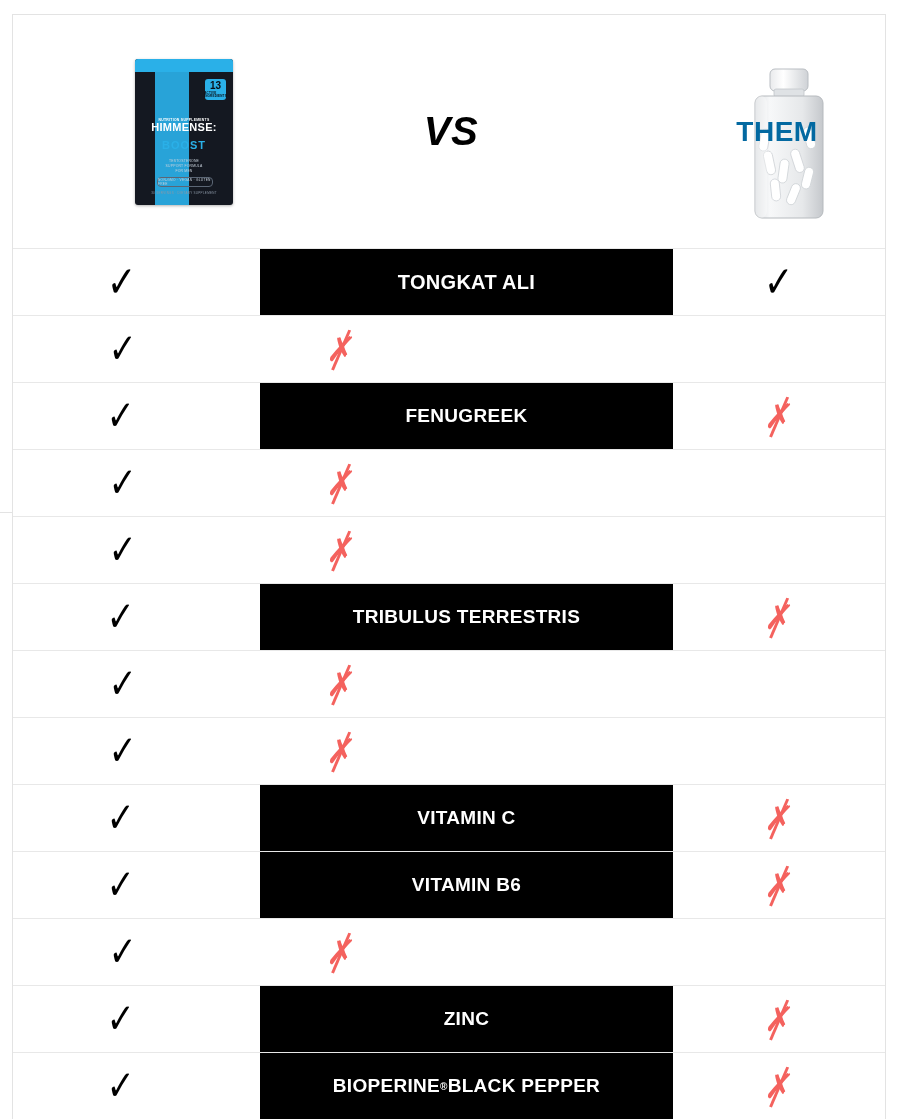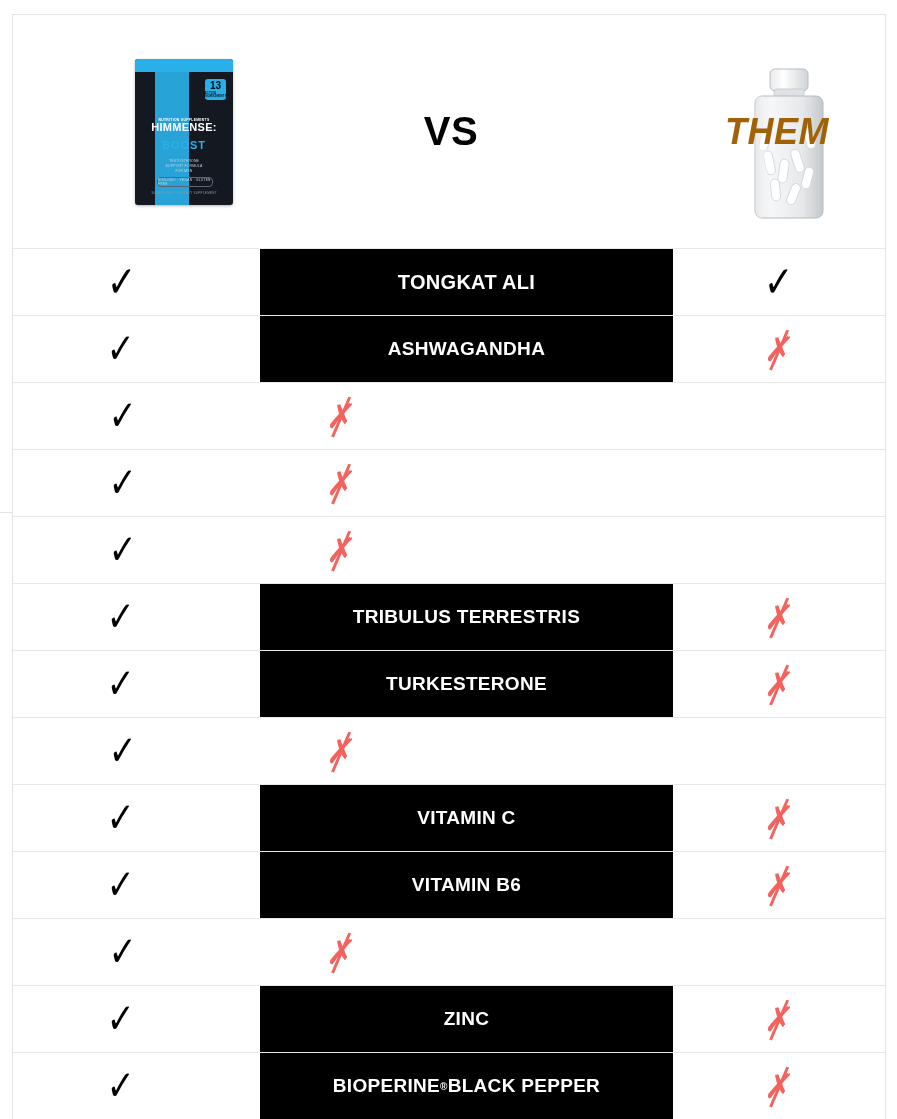--- a/index.html
+++ b/index.html
@@ -69,42 +69,42 @@
     width: 220px;
     display: flex;
     align-items: center;
     justify-content: flex-end;
   }
   .col-b {
     width: 436px;
     display: flex;
     align-items: center;
     justify-content: center;
+    font-style: italic;
   }
   .col-c {
     width: 216px;
     display: flex;
     align-items: center;
     justify-content: center;
   }
 
   .vs-text {
     font-size: 40px;
     font-weight: 800;
     letter-spacing: 0.5px;
     color: #000000;
   }
   .them-text {
-    font-size: 36px;
+    font-size: 28px;
     font-weight: 800;
     letter-spacing: 0.5px;
-    color: #a16207;
+    color: #0369a1;
     position: relative;
     z-index: 3;
-    font-style: italic;
   }
 
   
   .pouch {
     position: relative;
     width: 98px;
     height: 146px;
     background: #141821;
     border-radius: 3px;
     overflow: hidden;
@@ -384,29 +384,29 @@
         </div>
         <div class="cell-name">TONGKAT ALI</div>
         <div class="cell-mark right">
           <span class="check">✓</span>
         </div>
       </div>
       <div class="row">
         <div class="cell-mark">
           <span class="check">✓</span>
         </div>
-        <div class="cell-name">ASHWAGANDHA</div>
-        <div class="cell-mark right">
-          <span class="cross">✗</span>
-        </div>
-      </div>
-      <div class="row">
-        <div class="cell-mark">
-          <span class="check">✓</span>
-        </div>
+        <div class="cell-mark right">
+          <span class="cross">✗</span>
+        </div>
+      </div>
+      <div class="row">
+        <div class="cell-mark">
+          <span class="check">✓</span>
+        </div>
+        <div class="cell-name">FENUGREEK</div>
         <div class="cell-mark right">
           <span class="cross">✗</span>
         </div>
       </div>
       <div class="row">
         <div class="cell-mark">
           <span class="check">✓</span>
         </div>
         <div class="cell-mark right">
           <span class="cross">✗</span>
@@ -426,21 +426,20 @@
         </div>
         <div class="cell-name">TRIBULUS TERRESTRIS</div>
         <div class="cell-mark right">
           <span class="cross">✗</span>
         </div>
       </div>
       <div class="row">
         <div class="cell-mark">
           <span class="check">✓</span>
         </div>
-        <div class="cell-name">TURKESTERONE</div>
         <div class="cell-mark right">
           <span class="cross">✗</span>
         </div>
       </div>
       <div class="row">
         <div class="cell-mark">
           <span class="check">✓</span>
         </div>
         <div class="cell-mark right">
           <span class="cross">✗</span>

